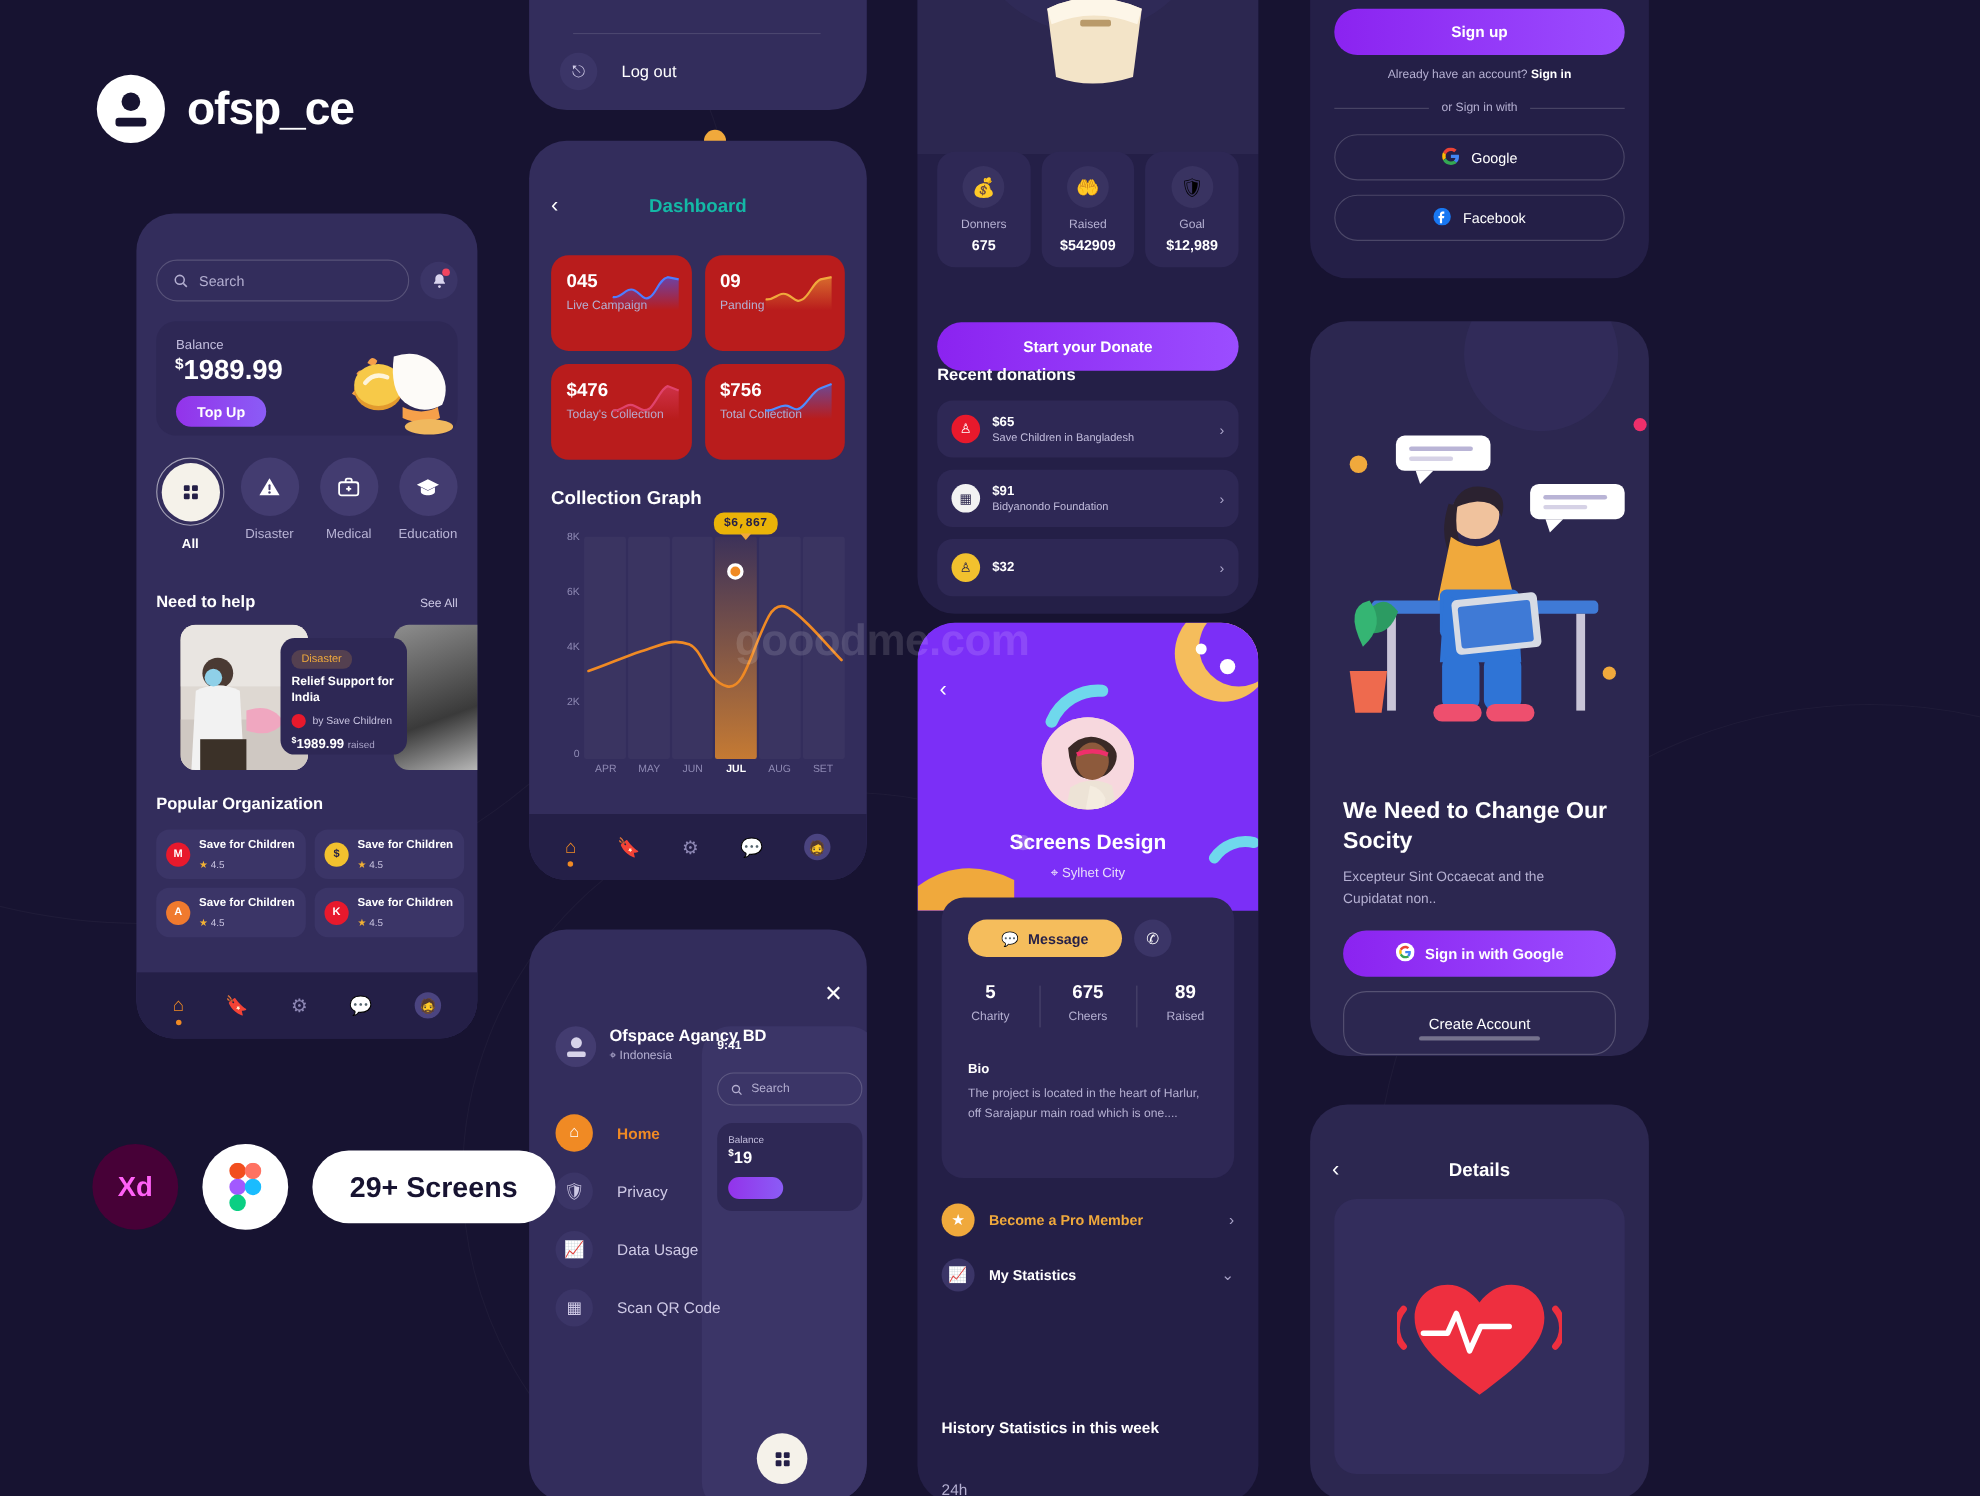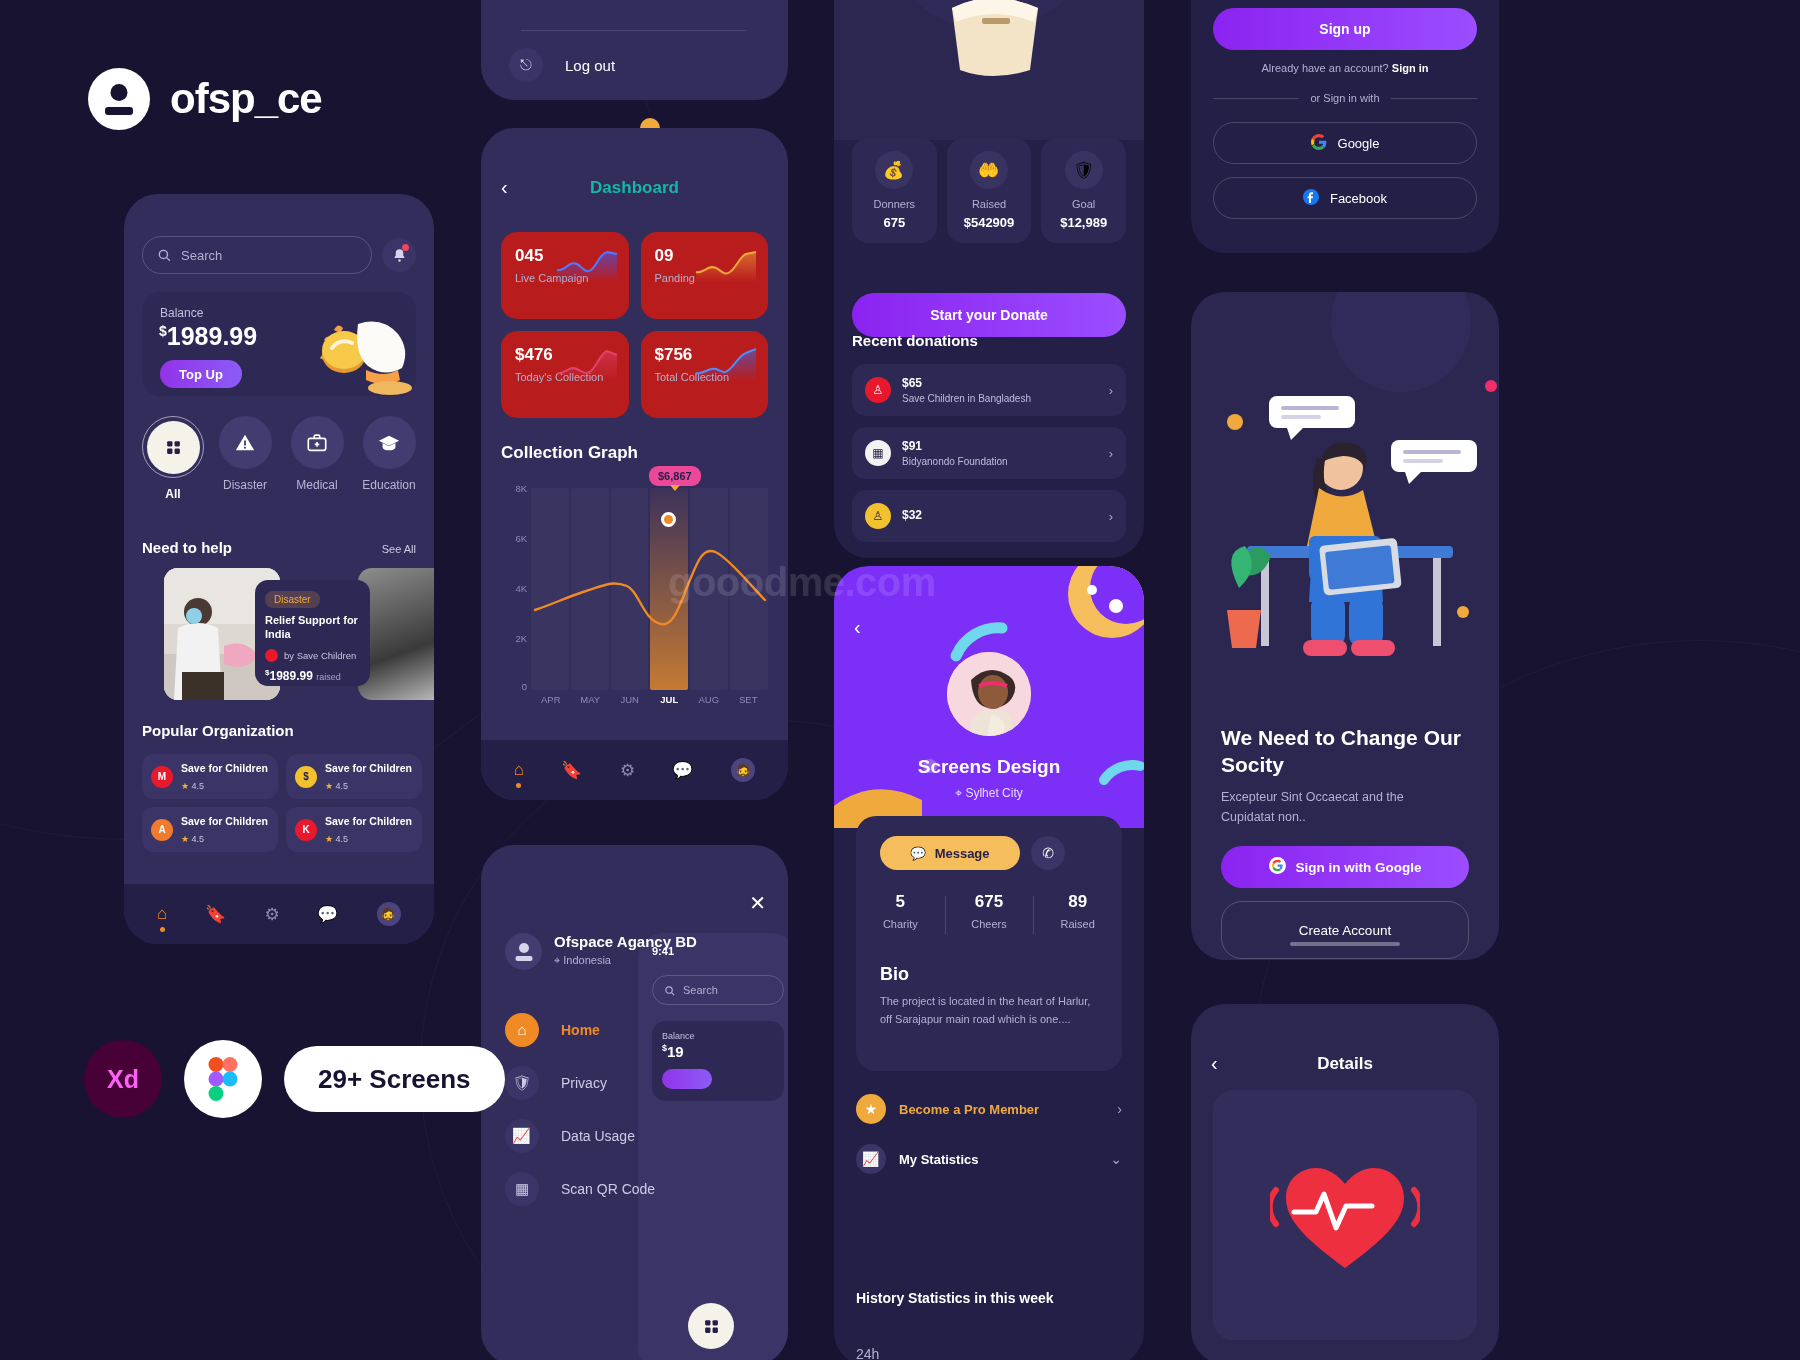--- a/index.html
+++ b/index.html
@@ -104,22 +104,22 @@
   .cgtitle { position:absolute; left:20px; top:315px; color:#fff; font-size:17px; font-weight:bold; }
   .chart { position:absolute; left:20px; top:352px; width:267px; height:240px; }
   .ylabs { position:absolute; left:0; top:0; width:26px; height:210px; }
   .ylabs div { position:absolute; right:0; color:#8f8ab4; font-size:9.5px; transform:translateY(-50%); }
   .bars { position:absolute; left:30px; top:0; right:0; height:210px; display:flex; gap:2px; }
   .bar { flex:1; background:rgba(255,255,255,0.035); border-radius:2px; align-self:flex-end; }
   .bar.hl { background:linear-gradient(180deg,rgba(240,138,36,0.05),#c57a33); }
   .xlabs { position:absolute; left:30px; right:0; top:214px; display:flex; }
   .xlabs div { flex:1; text-align:center; color:#8f8ab4; font-size:9.5px; }
   .xlabs div.on { color:#fff; font-weight:bold; }
-  .tooltip { position:absolute; background:#ec4899; color:#241f47; font-size:11px; font-weight:bold;
-    padding:4px 9px; border-radius:9px; }
+  .tooltip { position:absolute; background:#eab308; color:#241f47; font-size:11px; font-weight:bold;
+    padding:4px 9px; border-radius:9px;font-family:Liberation Mono, monospace; }
   .tooltip::after { content:""; position:absolute; left:50%; bottom:-5px; transform:translateX(-50%);
     border-left:5px solid transparent; border-right:5px solid transparent; border-top:6px solid #f0a93c; }
   .ptdot { position:absolute; width:15px; height:15px; border-radius:50%; background:#f08a24;
     border:3px solid #fff; }
 
   
   #logout { left:481px; top:-80px; width:307px; height:180px; background:#332d5c; }
   #logout .ln { position:absolute; left:40px; top:110px; width:225px; height:1px; background:rgba(255,255,255,0.12); }
   #logout .row { position:absolute; left:28px; top:128px; display:flex; align-items:center; gap:22px; }
   #logout .ic { width:34px; height:34px; border-radius:50%; background:#3b3567;
@@ -203,21 +203,21 @@
     font-size:13px; font-weight:bold; display:flex; align-items:center; justify-content:center; gap:8px; }
   .callbtn { width:34px; height:34px; border-radius:50%; background:#3b3567;
     display:flex; align-items:center; justify-content:center; color:#fff; font-size:14px; }
   .pstats { position:absolute; left:0; top:76px; width:100%; display:flex; }
   .pstat { flex:1; text-align:center; position:relative; }
   .pstat + .pstat::before { content:""; position:absolute; left:0; top:4px; width:1px; height:38px;
     background:rgba(255,255,255,0.14); }
   .pstat .v { color:#fff; font-size:17px; font-weight:bold; }
   .pstat .l { color:#b5b0d2; font-size:11px; margin-top:6px; }
   .bio { position:absolute; left:24px; top:148px; width:218px; }
-  .bio .h { color:#fff; font-size:18px; font-weight:bold; }
+  .bio .h { color:#fff; font-size:12px; font-weight:bold; }
   .bio .b { color:#b5b0d2; font-size:11px; line-height:1.6; margin-top:8px; }
   .prow { position:absolute; left:22px; width:266px; display:flex; align-items:center; gap:13px; }
   .prow .ic { width:30px; height:30px; border-radius:50%; display:flex; align-items:center;
     justify-content:center; font-size:14px; }
   .prow .tx { font-size:13px; font-weight:bold; }
   .prow .ch { margin-left:auto; font-size:14px; color:#a9a3c8; }
   .hstitle { position:absolute; left:22px; top:724px; color:#fff; font-size:14px; font-weight:bold; }
   .hstime { position:absolute; left:22px; top:780px; color:#b5b0d2; font-size:14px; }
 
   

